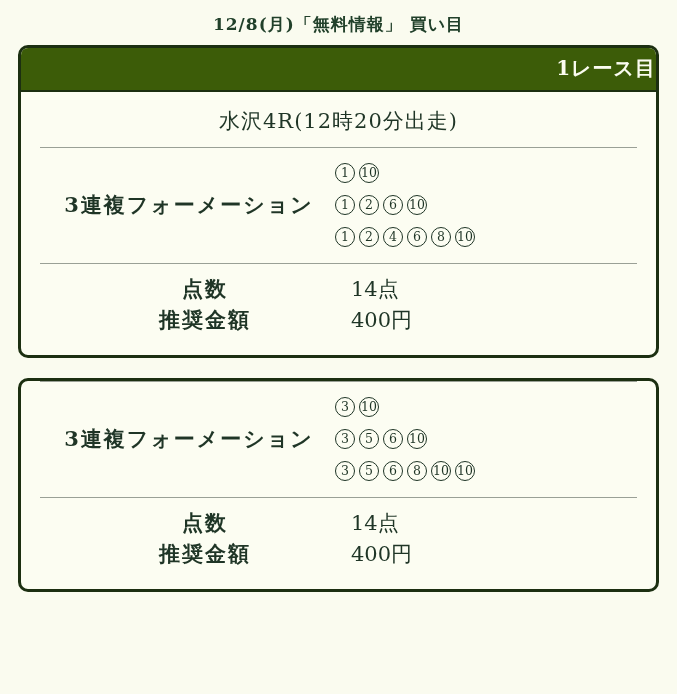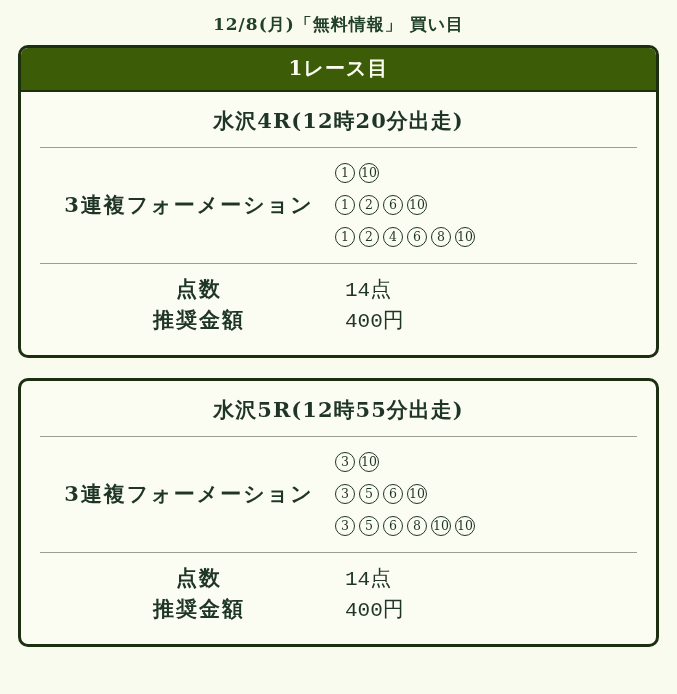--- a/index.html
+++ b/index.html
@@ -27,31 +27,31 @@
     margin: 0 auto 20px;
     box-sizing: border-box;
     border: 3px solid #1c2f11;
     border-radius: 10px;
     background: #fcfdf2;
     overflow: hidden;
   }
   .card-header {
     background: #3c5c08;
     color: #fbfcf0;
-    text-align: center;
+    text-align: right;
     font-size: 20px;
     font-weight: bold;
     padding: 7px 0 8px;
     border-bottom: 2px solid #1c2f11;
     letter-spacing: 1px;
   }
   .race-title {
     text-align: center;
     font-size: 21px;
-    font-weight: bold;
+    font-weight: normal;
     padding: 15px 0 12px;
     letter-spacing: 1px;
   }
   .divider {
     border: none;
     border-top: 1px solid #9aa096;
     margin: 0 19px;
     height: 0;
   }
   .formation {
@@ -81,30 +81,29 @@
     border: 1.5px solid #1f3526;
     border-radius: 50%;
     display: inline-flex;
     align-items: center;
     justify-content: center;
     font-size: 12.5px;
     line-height: 1;
     box-sizing: border-box;
   }
   .stats {
-    padding: 9px 10px 20px;
+    padding: 9px 16px 20px;
   }
   .stat-row {
     display: flex;
     align-items: center;
     height: 31px;
   }
   .stat-value {
     font-size: 21px;
-    font-family: Liberation Mono, monospace;
   }
 </style>
 </head>
 <body>
 
 <div class="page-title">12/8(月)「無料情報」 買い目</div>
 
 <div class="race-card">
   <div class="card-header">1レース目</div>
   <div class="card-body">
@@ -142,21 +141,20 @@
       <div class="stat-row">
         <div class="col-label">推奨金額</div>
         <div class="stat-value">400円</div>
       </div>
     </div>
   </div>
 </div>
 
 <div class="race-card">
   <div class="card-body">
-    <div class="race-title">水沢5R(12時55分出走)</div>
     <hr class="divider">
     <div class="formation">
       <div class="col-label">3連複フォーメーション</div>
       <div class="formation-rows">
           <div class="num-row">
             <span class="circle-num">3</span>
             <span class="circle-num">10</span>
           </div>
           <div class="num-row">
             <span class="circle-num">3</span>

